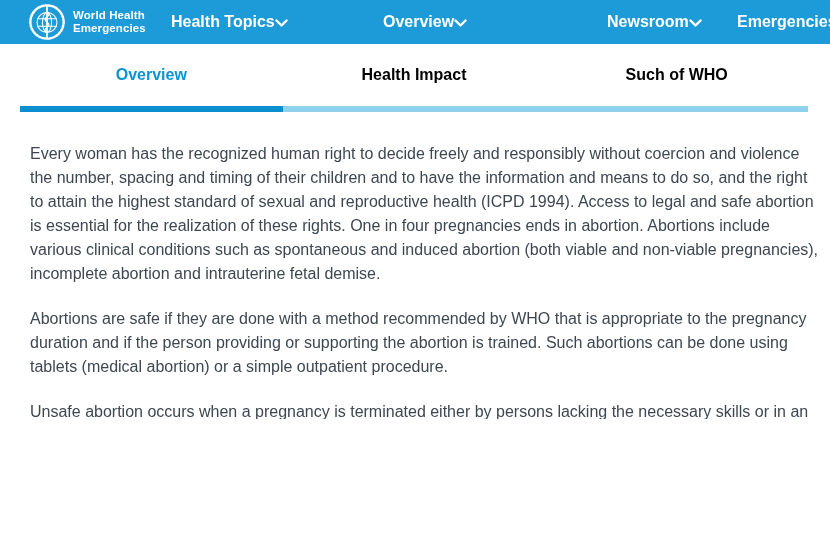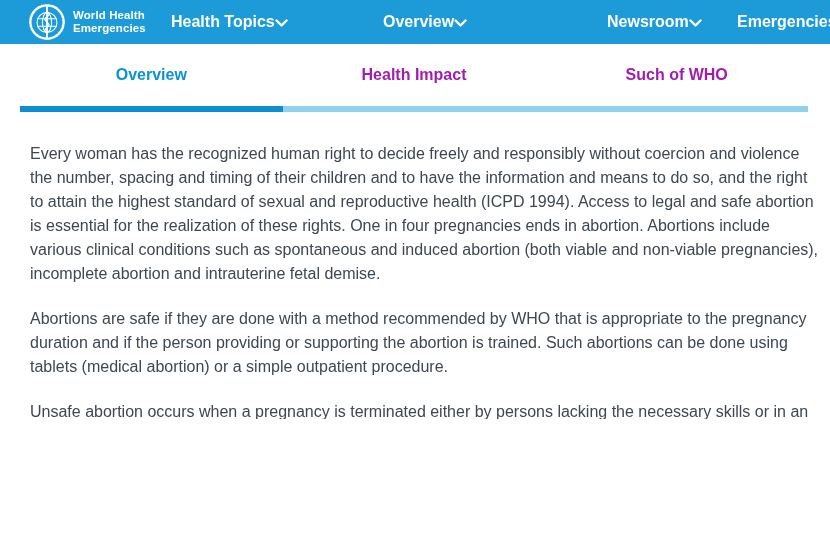--- a/index.html
+++ b/index.html
@@ -66,21 +66,21 @@
   }
   .tab-row { display: flex; }
   .tab {
     width: 262.7px;
     height: 62px;
     display: flex;
     align-items: center;
     justify-content: center;
     font-size: 16px;
     font-weight: bold;
-    color: #a21caf;
+    color: #000000;
     cursor: pointer;
   }
   .tab.active { color: #0a93d5; }
   .tab-track { display: flex; height: 6px; }
   .tab-track .seg { width: 262.7px; height: 6px; background: #8ed2ed; }
   .tab-track .seg.active { background: #0c8fd0; }
 
   
   .content {
     position: absolute;

